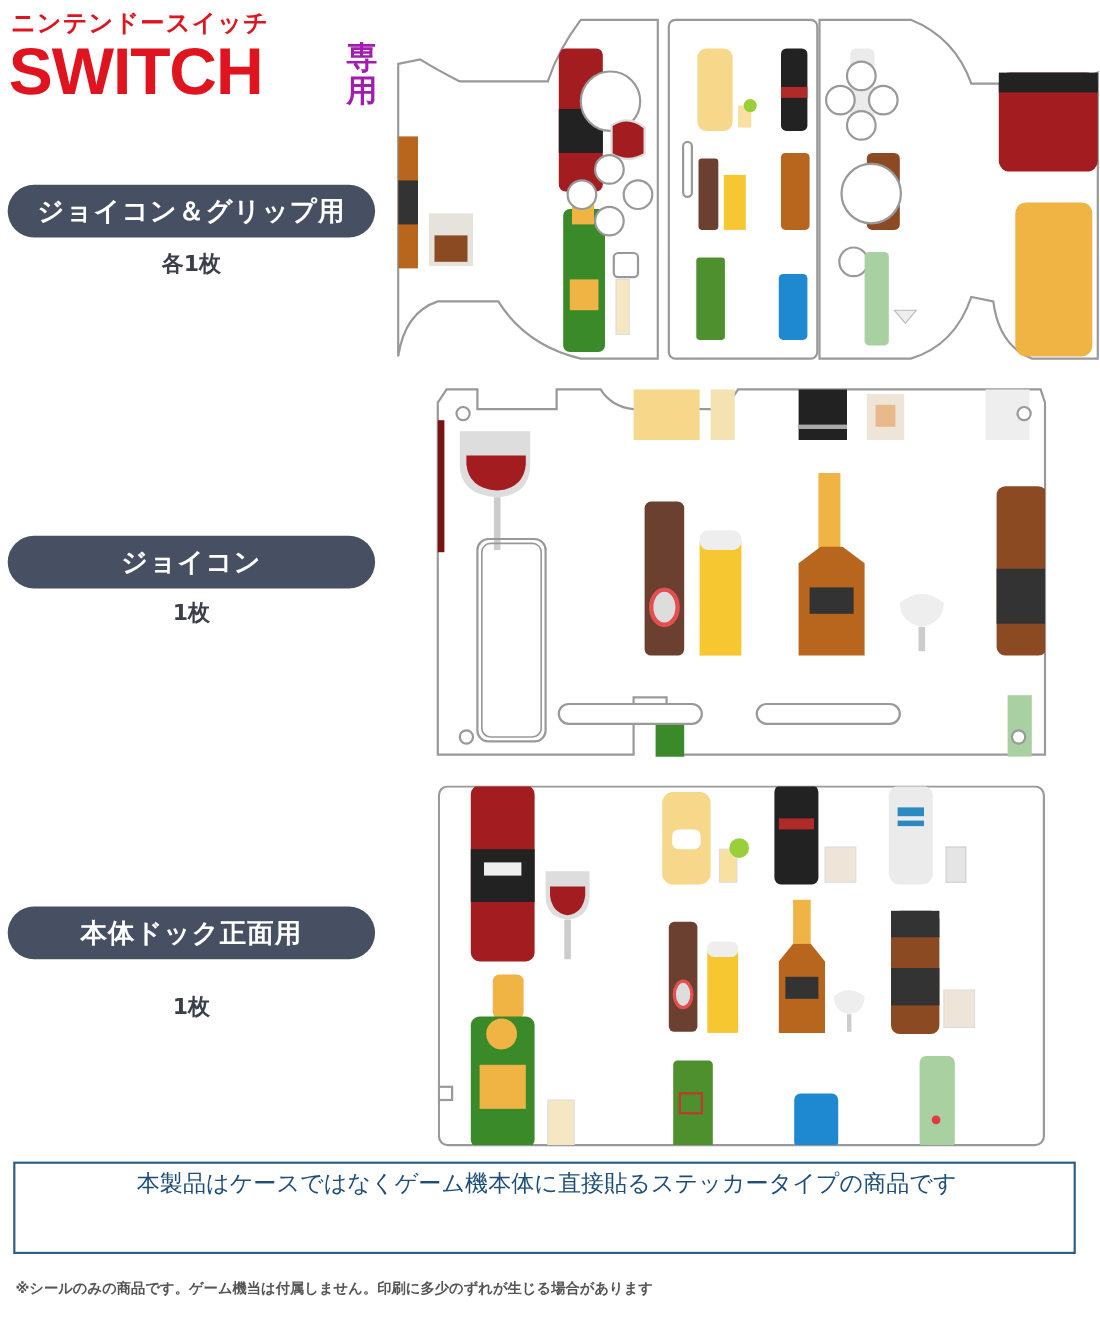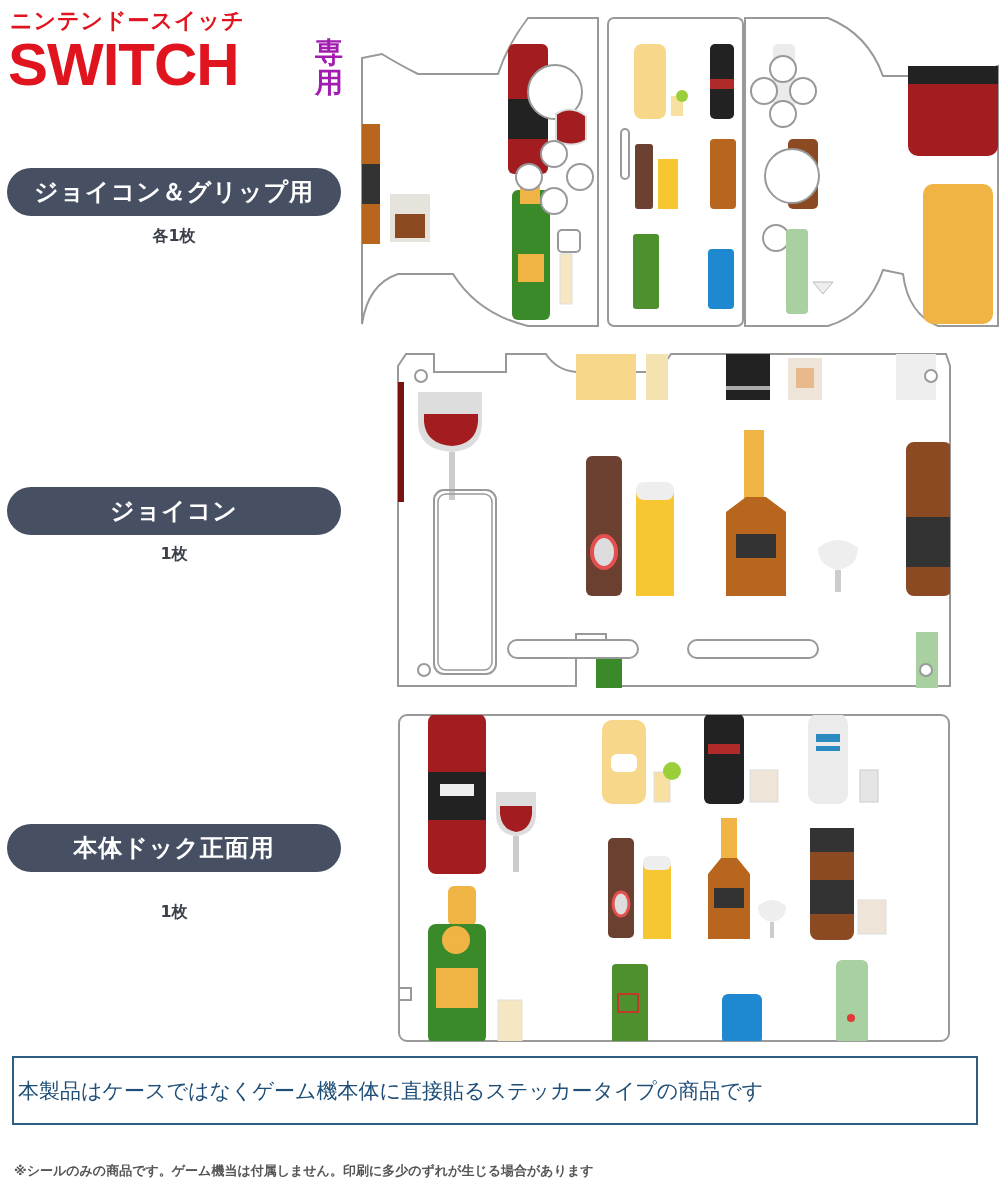--- a/index.html
+++ b/index.html
@@ -2,22 +2,22 @@
 <html><head>
 <meta charset="utf-8">
 <style>
   html,body{margin:0;padding:0;background:#fff;}
   body{width:1000px;height:1200px;position:relative;overflow:hidden;font-family:"DejaVu Sans","Liberation Sans",sans-serif;}
   .abs{position:absolute;}
   .brand-kana{left:10px;top:6px;color:#e0141e;font-size:22px;font-weight:bold;letter-spacing:1px;}
   .brand-switch{left:8px;top:30px;color:#e0141e;font-size:60px;font-weight:bold;font-family:Liberation Sans, sans-serif;letter-spacing:-1px;line-height:70px;}
   .brand-sen{left:286px;top:38px;color:#a21caf;font-size:28px;font-weight:bold;line-height:30px;width:32px;margin-left:29px;}
   .pill{left:7px;width:334px;height:48px;border-radius:24px;background:#474f63;color:#fff;font-size:24px;font-weight:bold;display:flex;align-items:center;justify-content:center;letter-spacing:1px;}
-  .qty{left:7px;width:334px;text-align:center;color:#3a3f4a;font-size:16px;font-weight:bold;}
-  .notice{left:12px;top:1056px;width:966px;height:69px;border:2px solid #2e5f83;box-sizing:border-box;display:flex;flex-direction:column;justify-content:center;padding-left:4px;}
+  .qty{left:7px;width:334px;text-align:center;color:#3a3f4a;font-size:20px;font-weight:bold;}
+  .notice{left:12px;top:1056px;width:966px;height:84px;border:2px solid #2e5f83;box-sizing:border-box;display:flex;flex-direction:row;justify-content:center;padding-left:4px;}
   .notice div{color:#1e4e78;font-size:21px;line-height:36px;white-space:nowrap;}
   .footnote{left:14px;top:1162px;color:#555;font-size:13px;font-weight:bold;white-space:nowrap;}
 </style>
 </head>
 <body>
 
 <div class="abs brand-kana">ニンテンドースイッチ</div>
 <div class="abs brand-switch">SWITCH</div>
 <div class="abs brand-sen">専用</div>
 

